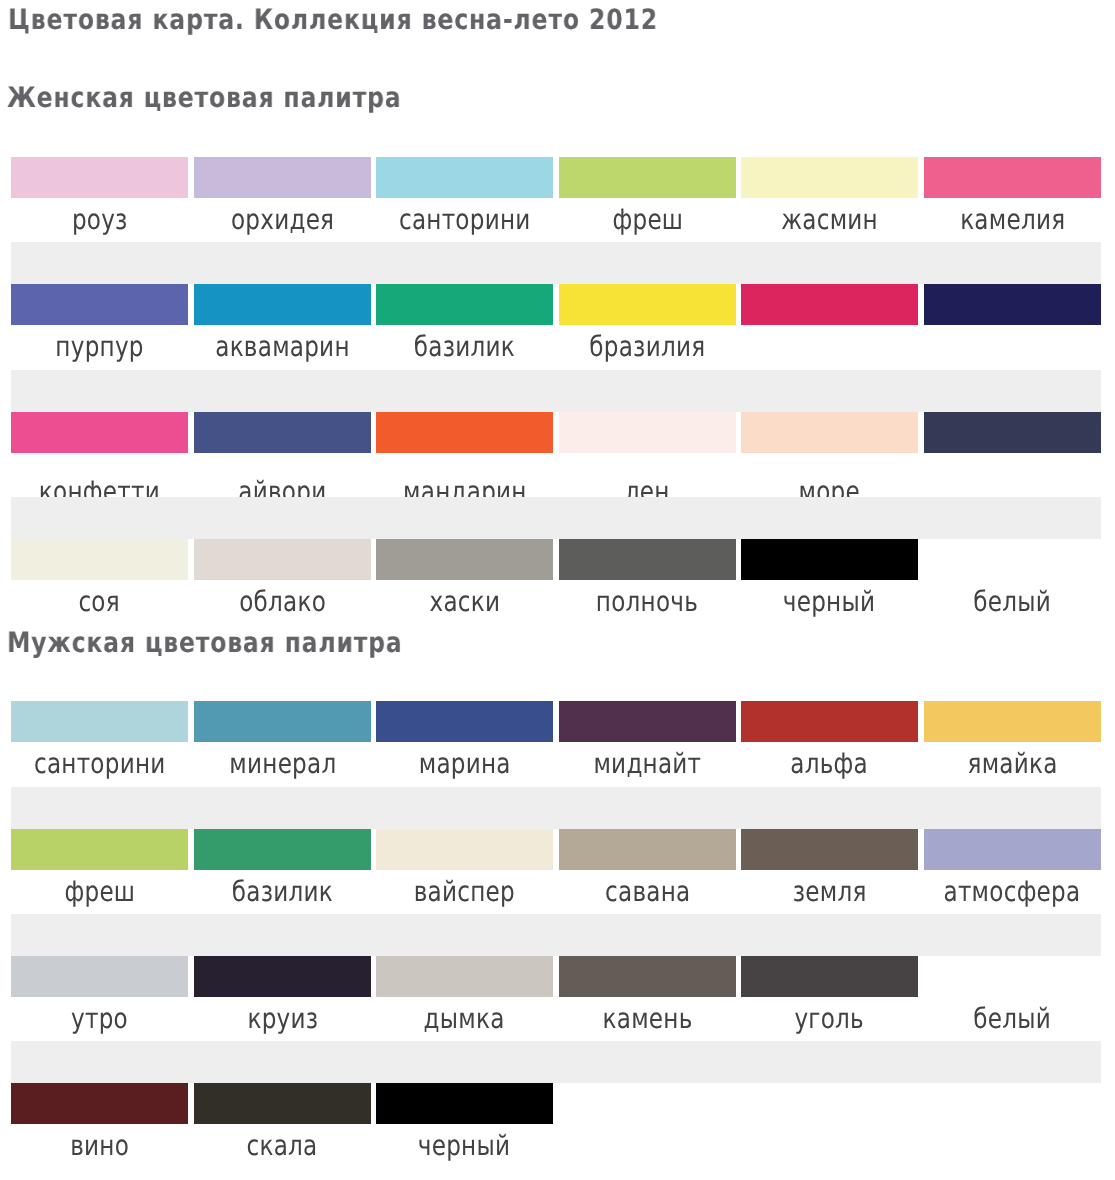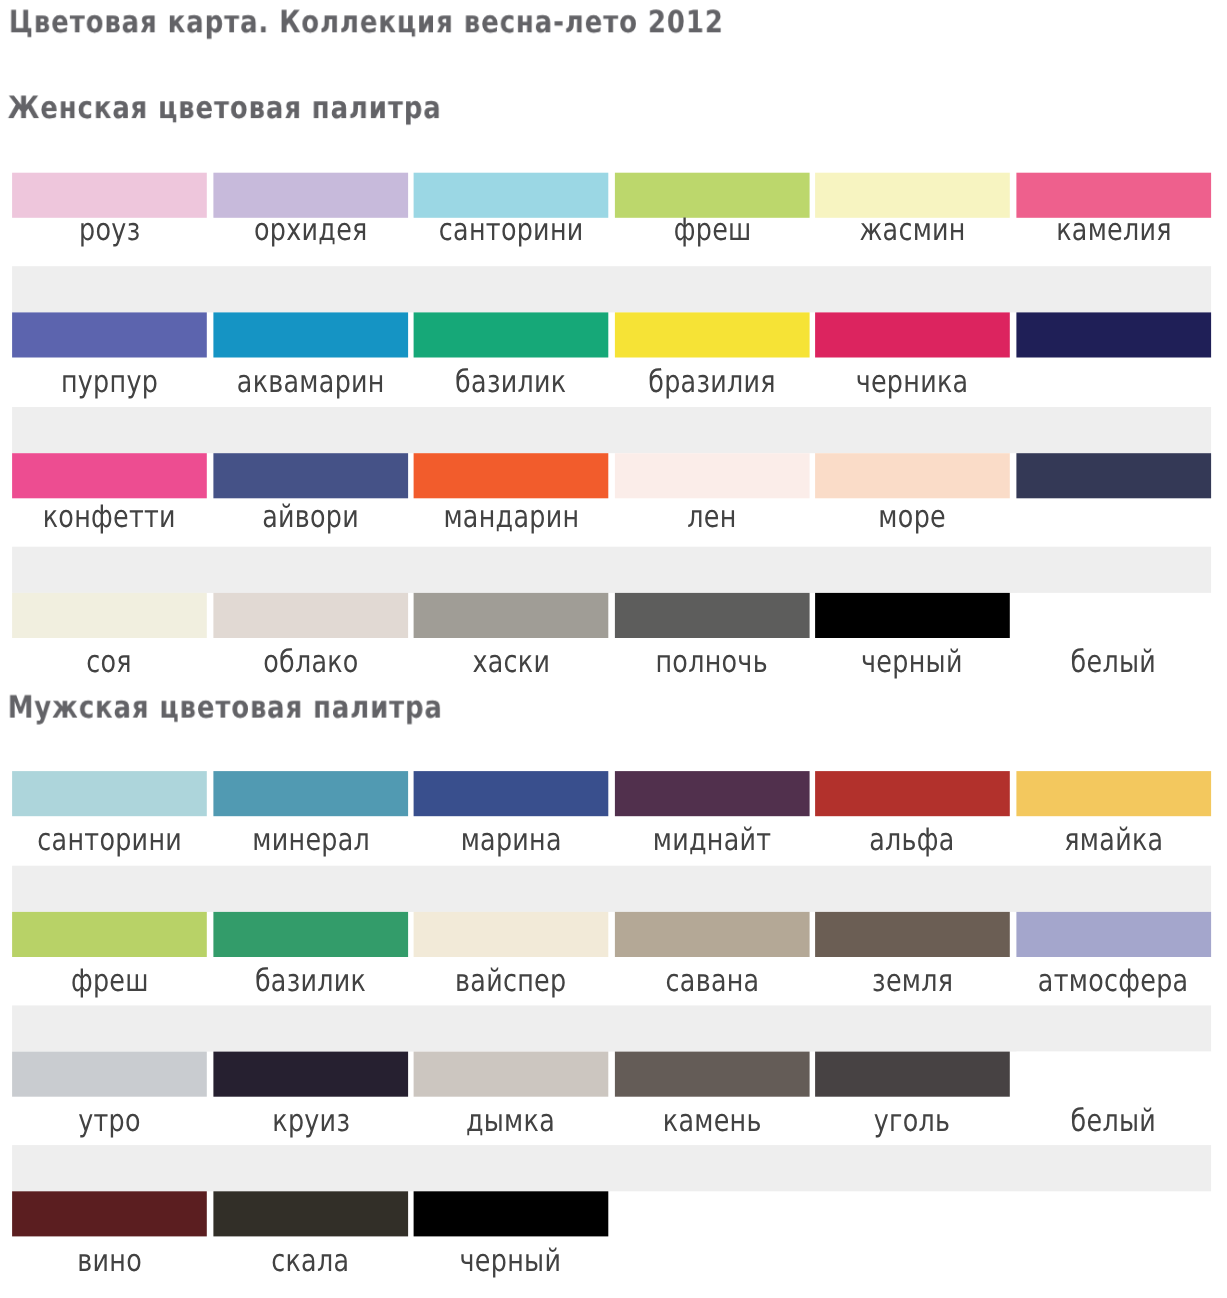--- a/index.html
+++ b/index.html
@@ -54,21 +54,21 @@
       <div class="cell">
           <div class="sw" style="background-color: rgb(188, 215, 108);"></div>
         </div>
       <div class="cell">
           <div class="sw" style="background-color: rgb(247, 244, 193);"></div>
         </div>
       <div class="cell">
           <div class="sw" style="background-color: rgb(238, 96, 141);"></div>
         </div>
     </div>
-    <div class="lbrow" style="top:30px">
+    <div class="lbrow" style="top:41px">
       <div class="cell lb"><span>роуз</span></div>
       <div class="cell lb"><span>орхидея</span></div>
       <div class="cell lb"><span>санторини</span></div>
       <div class="cell lb"><span>фреш</span></div>
       <div class="cell lb"><span>жасмин</span></div>
       <div class="cell lb"><span>камелия</span></div>
     </div>
     <div class="band" style="top:85.4px"></div>
     <div class="swrow" style="top:127.4px">
       <div class="cell">
@@ -88,21 +88,20 @@
         </div>
       <div class="cell">
           <div class="sw" style="background-color: rgb(31, 31, 87);"></div>
         </div>
     </div>
     <div class="lbrow" style="top:168.4px">
       <div class="cell lb"><span>пурпур</span></div>
       <div class="cell lb"><span>аквамарин</span></div>
       <div class="cell lb"><span>базилик</span></div>
       <div class="cell lb"><span>бразилия</span></div>
-      <div class="cell lb"><span>черника</span></div>
     </div>
     <div class="band" style="top:212.8px"></div>
     <div class="swrow" style="top:254.8px">
       <div class="cell">
           <div class="sw" style="background-color: rgb(237, 77, 145);"></div>
         </div>
       <div class="cell">
           <div class="sw" style="background-color: rgb(69, 82, 135);"></div>
         </div>
       <div class="cell">
@@ -111,21 +110,21 @@
       <div class="cell">
           <div class="sw" style="background-color: rgb(251, 237, 233);"></div>
         </div>
       <div class="cell">
           <div class="sw" style="background-color: rgb(250, 220, 200);"></div>
         </div>
       <div class="cell">
           <div class="sw" style="background-color: rgb(52, 57, 86);"></div>
         </div>
     </div>
-    <div class="lbrow" style="top:291px">
+    <div class="lbrow" style="top:313px">
       <div class="cell lb"><span>конфетти</span></div>
       <div class="cell lb"><span>айвори</span></div>
       <div class="cell lb"><span>мандарин</span></div>
       <div class="cell lb"><span>лен</span></div>
       <div class="cell lb"><span>море</span></div>
     </div>
     <div class="band" style="top:340.2px"></div>
     <div class="swrow" style="top:382.2px">
       <div class="cell">
           <div class="sw" style="background-color: rgb(241, 239, 223);"></div>

